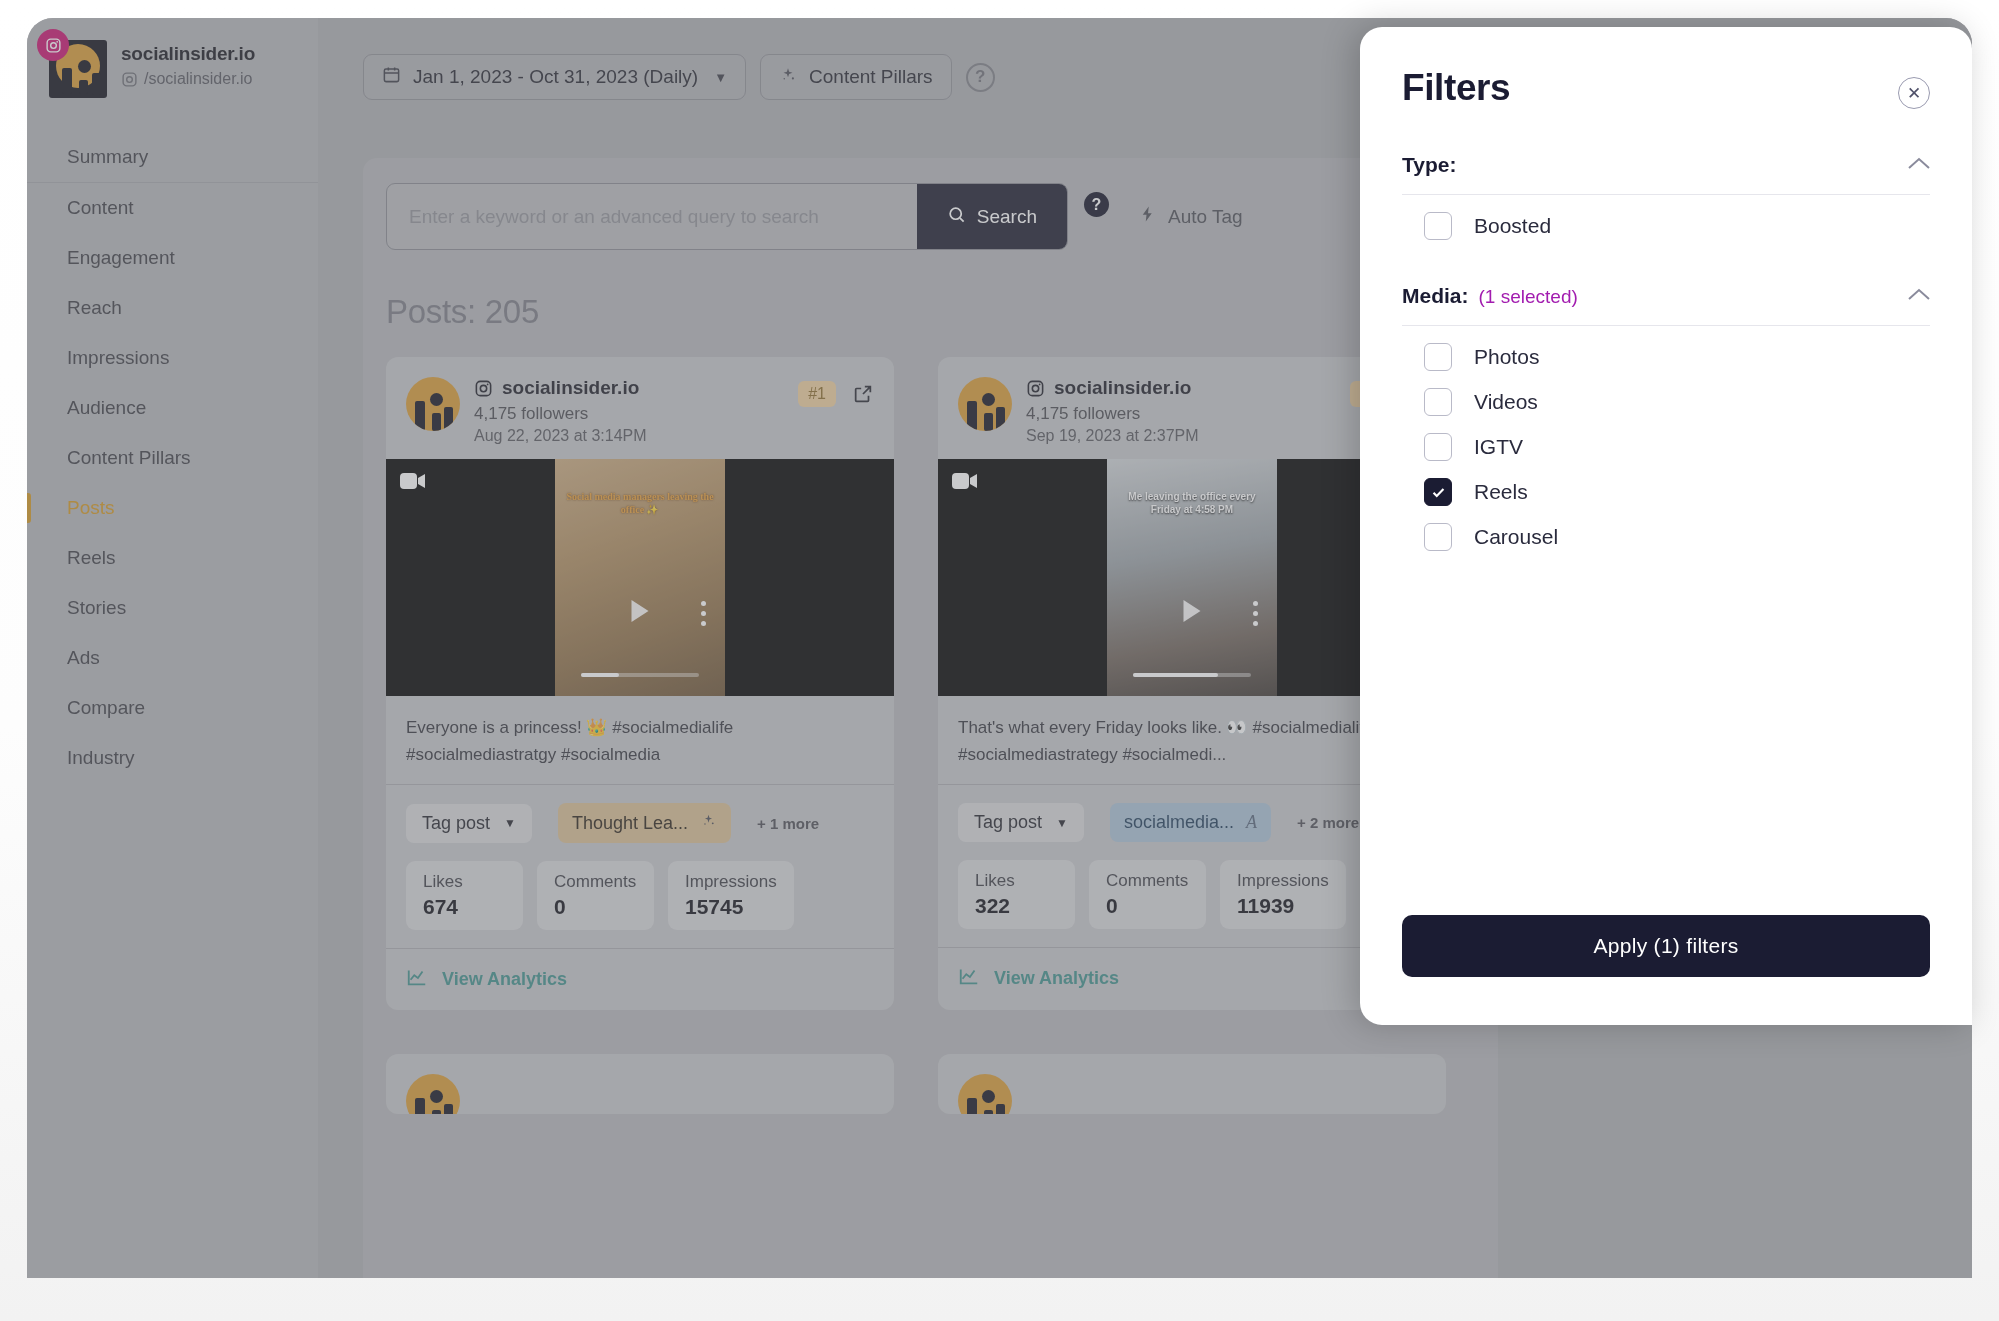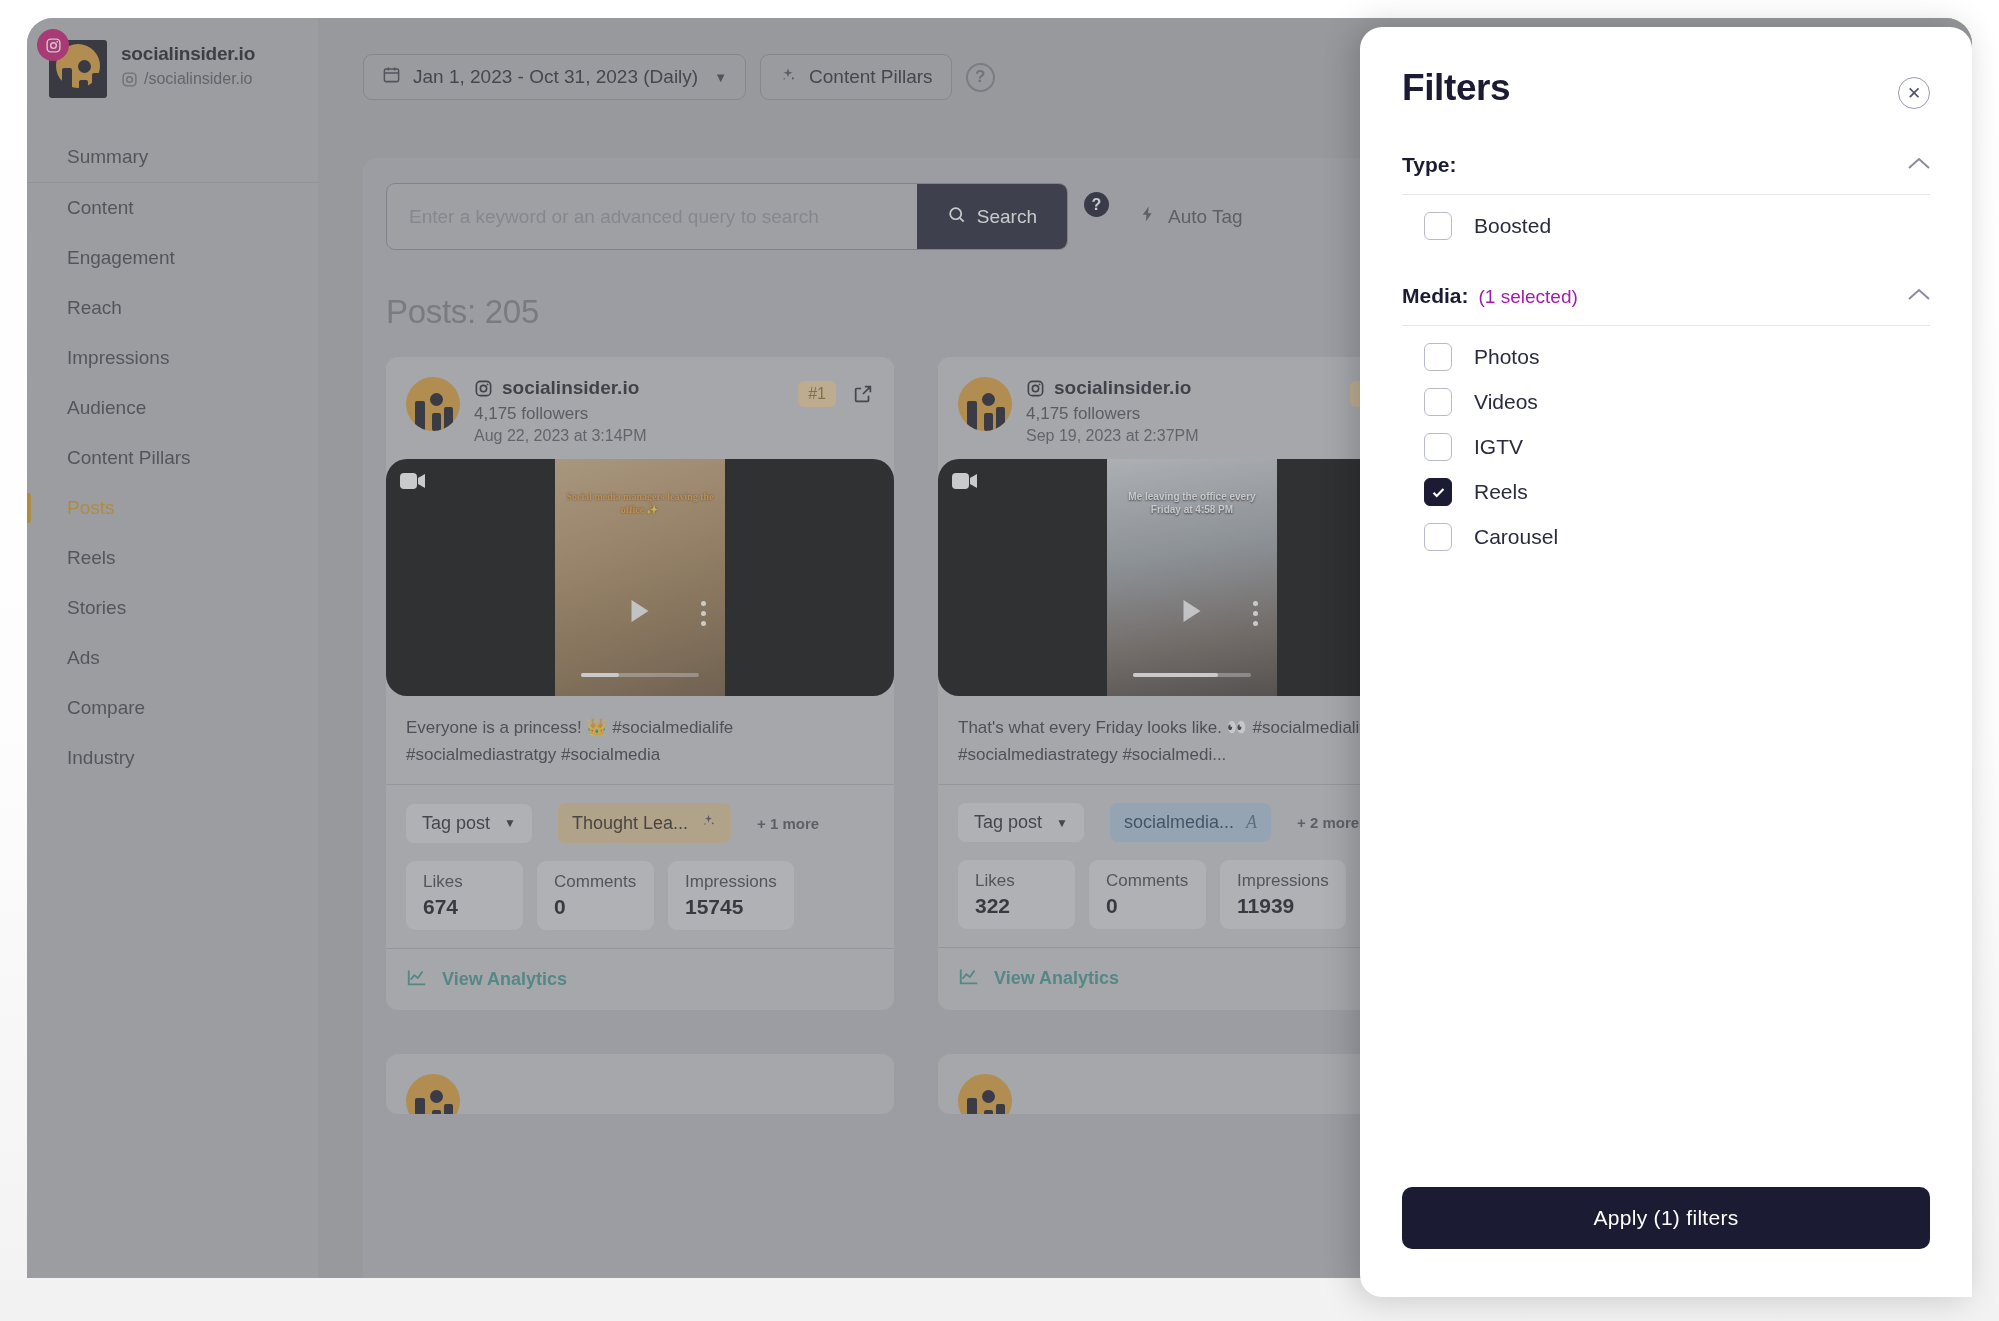--- a/index.html
+++ b/index.html
@@ -166,21 +166,21 @@
   .card-user { display:flex; align-items:center; gap: 9px; font-size: 19px; font-weight:700; color:#1b1c26; }
   .card-sub { font-size: 17px; color:#48494f; margin-top: 5px; }
   .card-date { font-size: 16px; color:#55565c; margin-top: 3px; }
   .rank-badge {
     background:#edcd9b; color:#8a6a28; font-size: 16px;
     padding: 4px 10px; border-radius: 6px; margin-top: 4px;
   }
   .ext-icon { margin: 6px 0 0 16px; cursor:pointer; color:#24252e; }
 
   .thumb {
-    position: relative; height: 237px; background:#000000; overflow:hidden;border-radius:21px;
+    position: relative; height: 237px; background:#000000; overflow:hidden;
   }
   .thumb-center {
     position:absolute; left:50%; transform:translateX(-50%); top:0;
     width: 170px; height: 100%; overflow:hidden;
   }
   .cam-icon { position:absolute; left: 14px; top: 13px; z-index: 4; }
   .play-tri {
     position:absolute; left:50%; top:64%; transform:translate(-50%,-50%);
     width:0;height:0;border-left:17px solid rgba(255,255,255,0.92);
     border-top:11px solid transparent;border-bottom:11px solid transparent; z-index:4;
@@ -229,21 +229,21 @@
     border-top: 1px solid #a8a9ad; padding: 17px 20px;
     display:flex; align-items:center; gap: 14px;
     color:#3f8f8b; font-size: 18px; font-weight:700; cursor:pointer;
   }
 
   .card-partial { height: 60px; overflow: hidden; }
 
   
   .panel {
     position:absolute; right: 27px; top: 27px;
-    width: 612px; height: 1270px;
+    width: 612px; height: 998px;
     background:#ffffff;
     border-radius: 22px 22px 0 22px;
     box-shadow: -6px 0 34px rgba(0,0,0,0.20);
     z-index: 100;
     display:flex; flex-direction: column;
     padding: 40px 42px 0 42px;
   }
   .panel-head { display:flex; align-items:flex-start; justify-content:space-between; }
   .panel-title { font-size: 37px; font-weight: 700; color:#1b1c33; letter-spacing:-0.4px; }
   .close-btn {

